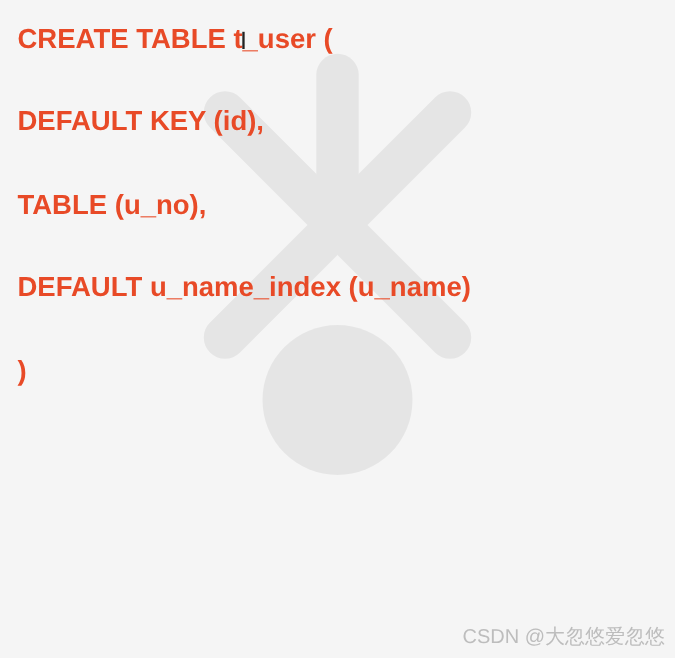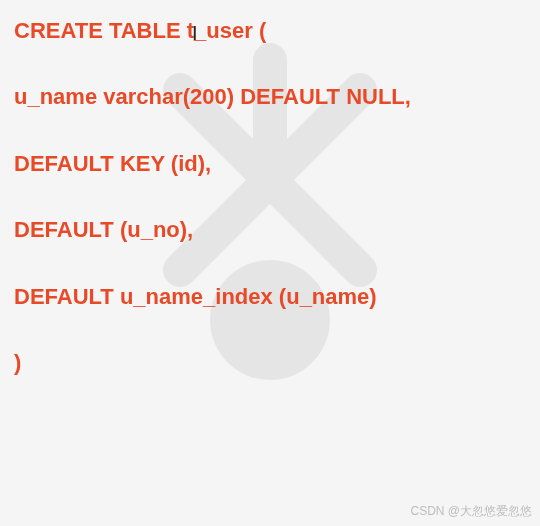--- a/index.html
+++ b/index.html
@@ -41,21 +41,21 @@
       top: 22px;
       color: #222;
       font-size: 20px;
       z-index: 2;
       pointer-events: none;
     }
     .attribution {
       position: absolute;
       right: 8px;
       bottom: 6px;
-      font-size: 12px;
+      font-size: 16px;
       color: #bdbdbd;
       font-family: Arial, "Microsoft YaHei", sans-serif;
       z-index: 2;
     }
   </style>
 </head>
 <body>
 
 <svg class="watermark" width="360" height="360" viewBox="0 0 360 360">
   <g stroke="#000" stroke-width="34" fill="none" stroke-linecap="round">
@@ -63,20 +63,19 @@
     <path d="M 270 60 L 90 240"></path>
     <path d="M 180 30 L 180 150"></path>
     <circle cx="180" cy="290" r="60" fill="#000" stroke="none"></circle>
   </g>
 </svg>
 
 <span class="cursor-mark">I</span>
 
 <div class="code-container">
   <div class="code-line">CREATE TABLE t_user (</div>
-  <div class="code-line"> u_name varchar(200) DEFAULT NULL,</div>
   <div class="code-line"> DEFAULT KEY (id),</div>
-  <div class="code-line"> DEFAULT (u_no),</div>
+  <div class="code-line"> TABLE (u_no),</div>
   <div class="code-line"> DEFAULT u_name_index (u_name)</div>
   <div class="code-line">)</div>
 </div>
 
 <div class="attribution">CSDN @大忽悠爱忽悠</div>
 
 </body></html>

